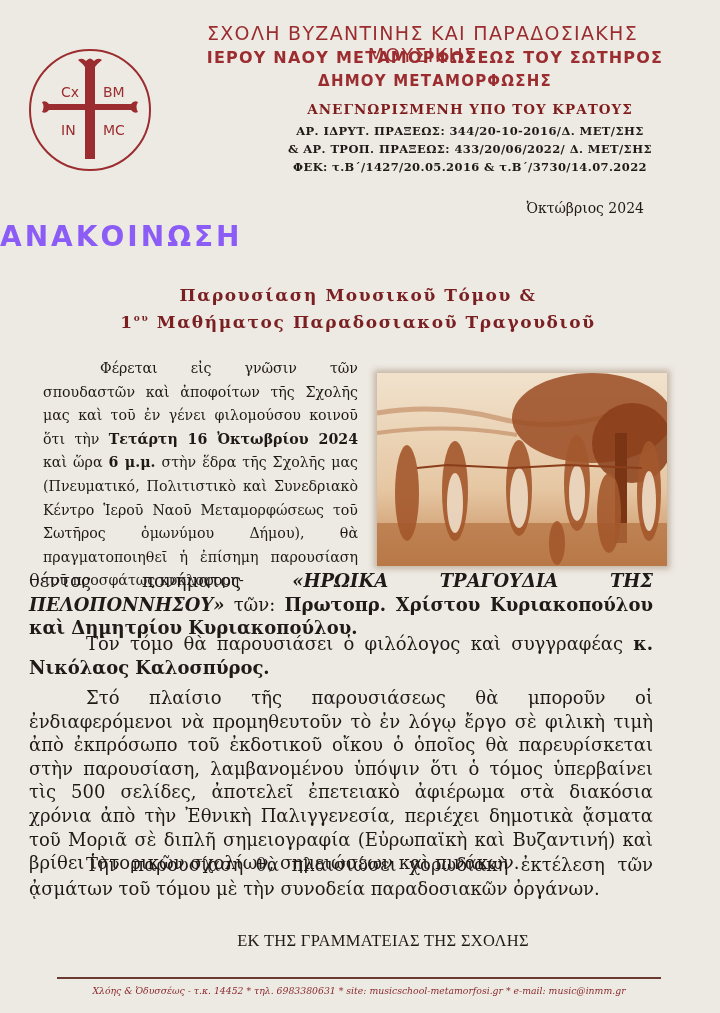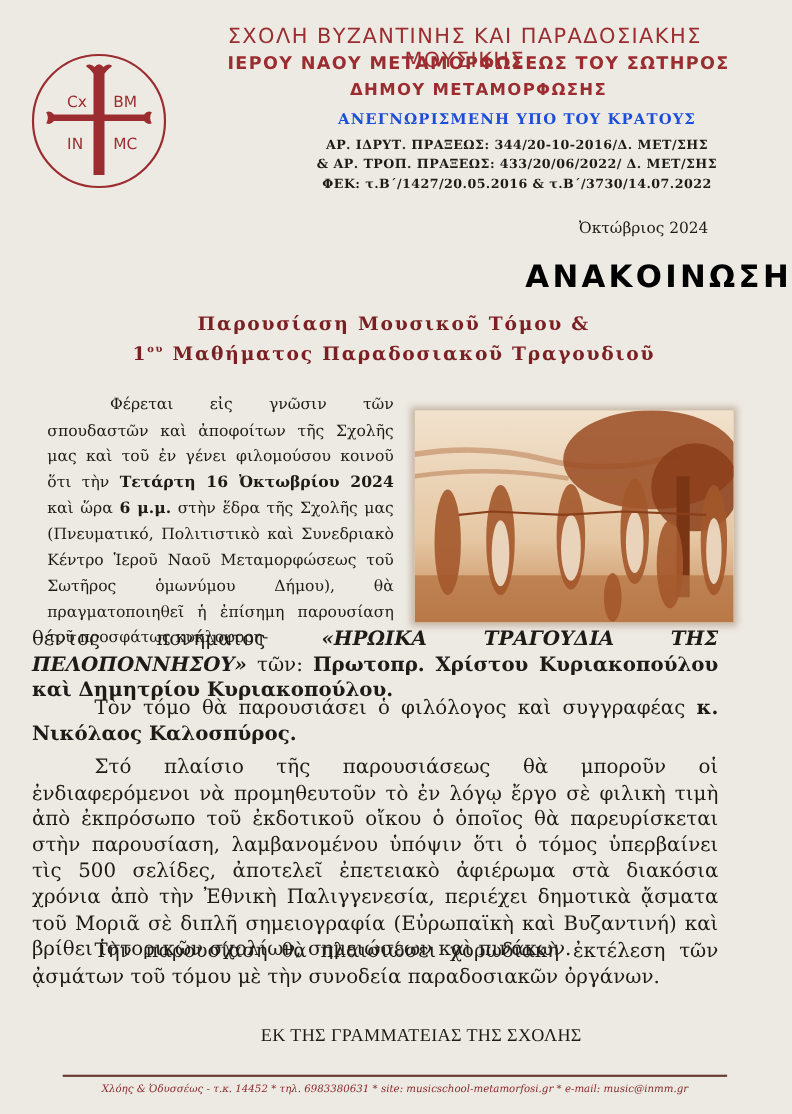--- a/index.html
+++ b/index.html
@@ -20,34 +20,34 @@
   }
   .h-sub1 {
     top: 48px; font-family: "DejaVu Sans", sans-serif; font-weight: bold;
     font-size: 16px; letter-spacing: 1.2px; color: #9b2d30;
   }
   .h-sub2 {
     top: 72px; font-family: "DejaVu Sans", sans-serif; font-weight: bold;
     font-size: 15px; letter-spacing: 1.2px; color: #9b2d30;
   }
   .h-recog {
-    top: 101px; font-size: 13.5px; font-weight: bold; letter-spacing: 1px; color: #1d4ed8;
+    top: 101px; font-size: 13.5px; font-weight: bold; letter-spacing: 1px; color: #7f1d1d;
     left: 240px; width: 460px;
   }
   .h-line { font-size: 11.5px; font-weight: bold; color: #1f1a17; left: 240px; width: 460px; letter-spacing: 0.4px; }
   .h-l1 { top: 124px; }
   .h-l2 { top: 142px; }
   .h-l3 { top: 160px; }
   .date {
     position: absolute; right: 76px; top: 200px; font-size: 14px; color: #1f1a17;
   }
   .ann-title {
-    position: absolute; left: 0; width: 720px; top: 235px; text-align: right;
+    position: absolute; left: 0; width: 720px; top: 220px; text-align: left;
     font-family: "DejaVu Sans", sans-serif; font-weight: bold; font-size: 28px;
-    letter-spacing: 3px; color: #000000;
+    letter-spacing: 3px; color: #8b5cf6;
   }
   .ann-sub {
     position: absolute; left: 4px; width: 708px; text-align: center;
     font-weight: bold; font-size: 17px; letter-spacing: 1.6px; color: #7a1f22;
   }
   .sub1 { top: 285px; }
   .sub2 { top: 312px; }
   .sub2 sup { font-size: 9px; }
   .picture {
     position: absolute; left: 377px; top: 373px; width: 290px; height: 193px;

